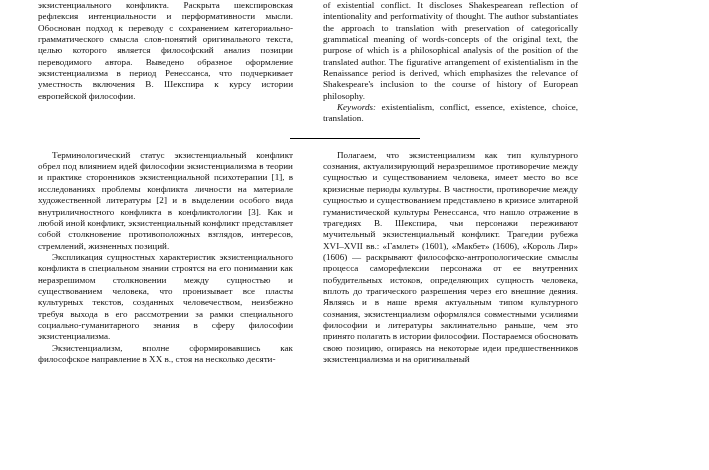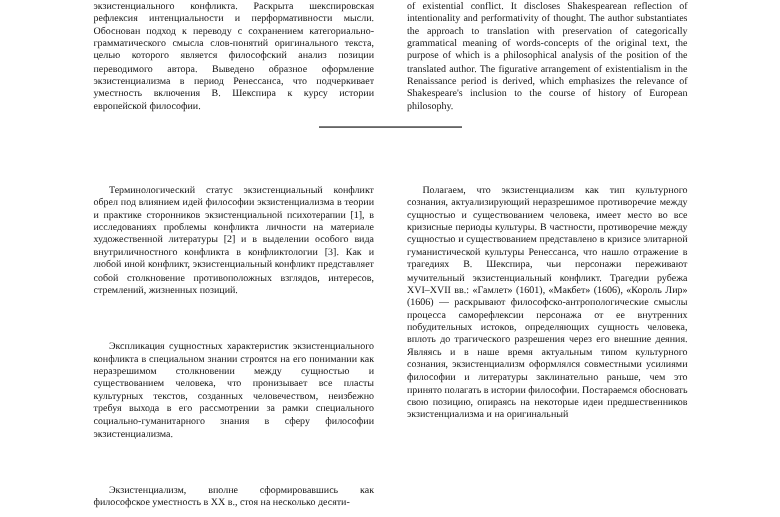--- a/index.html
+++ b/index.html
@@ -12,21 +12,21 @@
     height: 470px;
     overflow: hidden;
     font-family: "Liberation Serif", serif;
     color: #111111;
   }
   .page {
     position: relative;
     width: 709px;
     height: 470px;
     box-sizing: border-box;
-    padding: 0 85px;
+    padding: 0 38px;
   }
   .cols {
     display: flex;
     gap: 30px;
     align-items: flex-start;
   }
   .col {
     width: 255px;
     flex: 0 0 255px;
   }
@@ -57,45 +57,45 @@
     display: flex;
     justify-content: center;
   }
   .rule {
     width: 130px;
     height: 1px;
     background: #000000;
   }
   .body-col p {
     text-align: justify;
-    margin-top: 40px;
   }
 </style>
 </head>
 <body>
 
 <div class="page">
 
   <div class="cols">
     <div class="col abs-block">
       <p>экзистенциального конфликта. Раскрыта шекспировская рефлексия интенциальности и перформативности мысли. Обоснован подход к переводу с сохранением категориально-грамматического смысла слов-понятий оригинального текста, целью которого является философский анализ позиции переводимого автора. Выведено образное оформление экзистенциализма в период Ренессанса, что подчеркивает уместность включения В. Шекспира к курсу истории европейской философии.</p>
     </div>
     <div class="col abs-block">
       <p>of existential conflict. It discloses Shakespearean reflection of intentionality and performativity of thought. The author substantiates the approach to translation with preservation of categorically grammatical meaning of words-concepts of the original text, the purpose of which is a philosophical analysis of the position of the translated author. The figurative arrangement of existentialism in the Renaissance period is derived, which emphasizes the relevance of Shakespeare's inclusion to the course of history of European philosophy.</p>
+      <p class="kw indent"><span class="lead">Keywords:</span> <span>existentialism, conflict, essence, existence, choice, translation.</span></p>
     </div>
   </div>
 
   <div class="rule-wrap">
     <div class="rule"></div>
   </div>
 
   <div class="cols">
     <div class="col body-col">
       <p class="indent">Терминологический статус экзистенциальный конфликт обрел под влиянием идей философии экзистенциализма в теории и практике сторонников экзистенциальной психотерапии [1], в исследованиях проблемы конфликта личности на материале художественной литературы [2] и в выделении особого вида внутриличностного конфликта в конфликтологии [3]. Как и любой иной конфликт, экзистенциальный конфликт представляет собой столкновение противоположных взглядов, интересов, стремлений, жизненных позиций.</p>
       <p class="indent">Экспликация сущностных характеристик экзистенциального конфликта в специальном знании строятся на его понимании как неразрешимом столкновении между сущностью и существованием человека, что пронизывает все пласты культурных текстов, созданных человечеством, неизбежно требуя выхода в его рассмотрении за рамки специального социально-гуманитарного знания в сферу философии экзистенциализма.</p>
-      <p class="indent">Экзистенциализм, вполне сформировавшись как философское уместность в XX в., стоя на несколько десяти-</p>
+      <p class="indent">Экзистенциализм, вполне сформировавшись как философское направление в XX в., стоя на несколько десяти-</p>
     </div>
     <div class="col body-col">
       <p class="indent">Полагаем, что экзистенциализм как тип культурного сознания, актуализирующий неразрешимое противоречие между сущностью и существованием человека, имеет место во все кризисные периоды культуры. В частности, противоречие между сущностью и существованием представлено в кризисе элитарной гуманистической культуры Ренессанса, что нашло отражение в трагедиях В. Шекспира, чьи персонажи переживают мучительный экзистенциальный конфликт. Трагедии рубежа XVI–XVII вв.: «Гамлет» (1601), «Макбет» (1606), «Король Лир» (1606) — раскрывают философско-антропологические смыслы процесса саморефлексии персонажа от ее внутренних побудительных истоков, определяющих сущность человека, вплоть до трагического разрешения через его внешние деяния. Являясь и в наше время актуальным типом культурного сознания, экзистенциализм оформлялся совместными усилиями философии и литературы заклинательно раньше, чем это принято полагать в истории философии. Постараемся обосновать свою позицию, опираясь на некоторые идеи предшественников экзистенциализма и на оригинальный</p>
     </div>
   </div>
 
 </div>
 
 </body></html>

